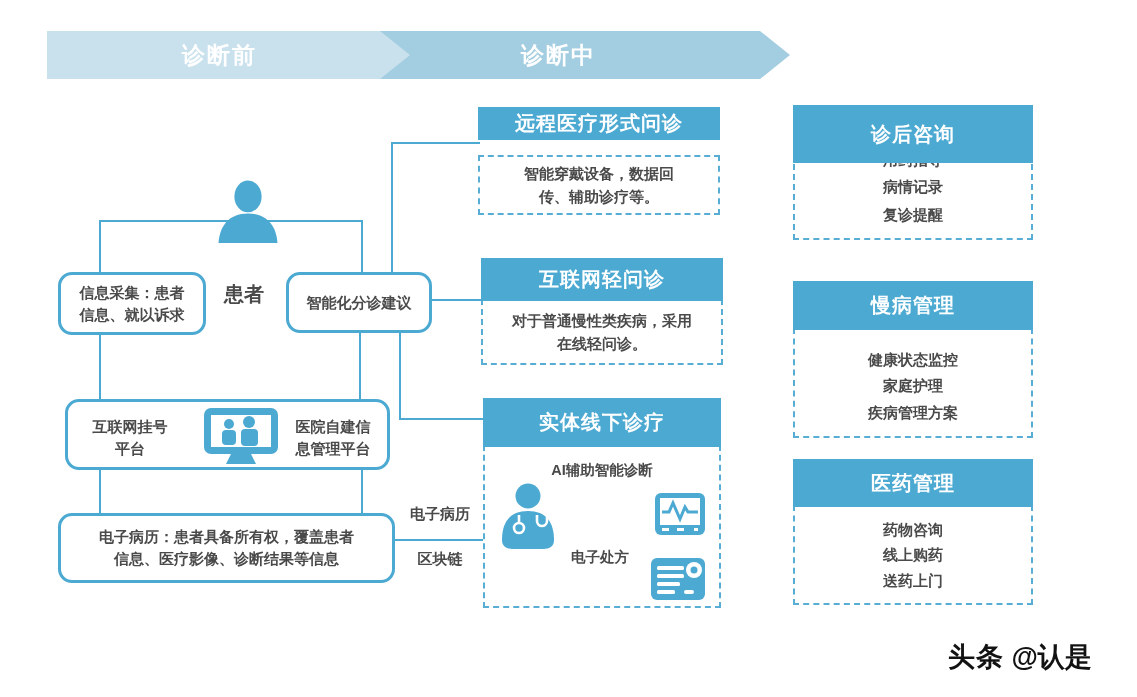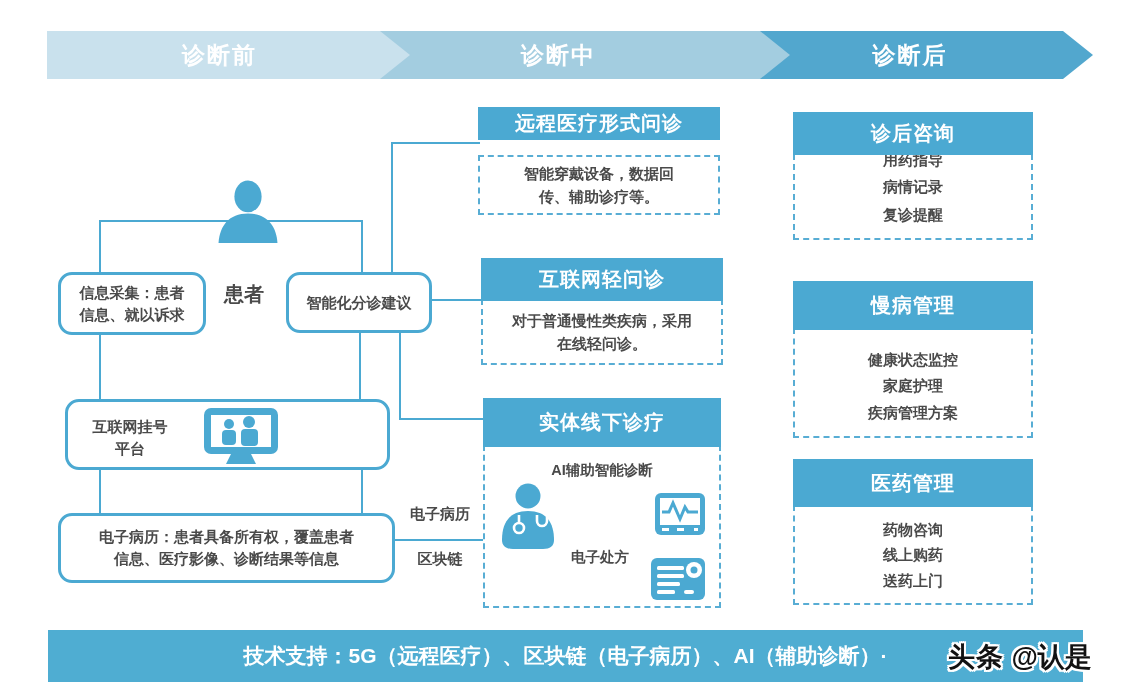--- a/index.html
+++ b/index.html
@@ -41,23 +41,20 @@
                          -2px -2px 0 #fff,2px 2px 0 #fff,-2px 2px 0 #fff,2px -2px 0 #fff;}
   #watermark .brand{font-weight:900;letter-spacing:1px;}
   #patient-label{position:absolute;left:212px;top:281px;width:64px;text-align:center;
                  color:#4a4a4a;font-size:20px;font-weight:700;z-index:2;}
 </style>
 </head>
 <body>
 
 <div id="canvas">
 
-  <div class="stage stage3">
-      <span>诊断后</span>
-    </div>
   <div class="stage stage2">
       <span>诊断中</span>
     </div>
   <div class="stage stage1">
       <span>诊断前</span>
     </div>
 
   <div class="lh" style="left:100px;top:220px;width:262px;"></div>
   <div class="lv" style="left:99px;top:220px;height:54px;"></div>
   <div class="lv" style="left:361px;top:220px;height:54px;"></div>
@@ -97,20 +94,21 @@
       <svg width="80" height="60" viewBox="0 0 80 60">
         <rect x="3" y="2" width="74" height="46" rx="7" fill="#4ba9d2"></rect>
         <rect x="10" y="9" width="60" height="32" fill="#fff"></rect>
         <circle cx="28" cy="18" r="5" fill="#4ba9d2"></circle>
         <rect x="21" y="24" width="14" height="15" rx="4" fill="#4ba9d2"></rect>
         <circle cx="48" cy="16" r="6" fill="#4ba9d2"></circle>
         <rect x="40" y="23" width="17" height="17" rx="4" fill="#4ba9d2"></rect>
         <path d="M30 48 L50 48 L55 58 L25 58 Z" fill="#4ba9d2"></path>
       </svg>
     </span>
+    <span class="abs" style="left:222px;top:14px;width:86px;">医院自建信息管理平台</span>
   </div>
 
   <div class="rbox" style="left:58px;top:513px;width:337px;height:70px;padding:0 36px;">
     <span>电子病历：患者具备所有权，覆盖患者信息、医疗影像、诊断结果等信息</span>
   </div>
 
   <div class="small-label" style="left:398px;top:505px;width:84px;">电子病历</div>
   <div class="small-label" style="left:398px;top:550px;width:84px;">区块链</div>
 
   <div class="chead" style="left:478px;top:107px;width:242px;height:33px;">
@@ -159,21 +157,21 @@
       <rect x="7" y="9" width="27" height="4" rx="1.5" fill="#fff"></rect>
       <rect x="7" y="17" width="27" height="4" rx="1.5" fill="#fff"></rect>
       <rect x="7" y="25" width="23" height="4" rx="1.5" fill="#fff"></rect>
       <rect x="7" y="33" width="18" height="4" rx="1.5" fill="#fff"></rect>
       <circle cx="44" cy="13" r="8" fill="#fff"></circle>
       <circle cx="44" cy="13" r="3.5" fill="#4ba9d2"></circle>
       <rect x="34" y="33" width="10" height="4" rx="2" fill="#fff"></rect>
     </svg>
   </div>
 
-  <div class="chead" style="left:793px;top:112px;width:240px;height:43px;">
+  <div class="chead" style="left:793px;top:105px;width:240px;height:58px;">
     <span>诊后咨询</span>
   </div>
   <div class="cbody items" style="left:793px;top:134px;width:240px;height:106px;padding:8px 0;">
     <span>用药指导</span>
     <span>病情记录</span>
     <span>复诊提醒</span>
   </div>
 
   <div class="chead" style="left:793px;top:281px;width:240px;height:49px;">
     <span>慢病管理</span>
@@ -186,22 +184,19 @@
 
   <div class="chead" style="left:793px;top:459px;width:240px;height:48px;">
     <span>医药管理</span>
   </div>
   <div class="cbody items" style="left:793px;top:505px;width:240px;height:100px;padding:8px 0;">
     <span>药物咨询</span>
     <span>线上购药</span>
     <span>送药上门</span>
   </div>
 
-  <div id="footer-bar">
-    <span>技术支持：5G（远程医疗）、区块链（电子病历）、AI（辅助诊断）·</span>
-  </div>
 
   <div id="watermark">
     <span class="brand">头条</span>
     <span>@认是</span>
   </div>
 
 </div>
 
 </body></html>

